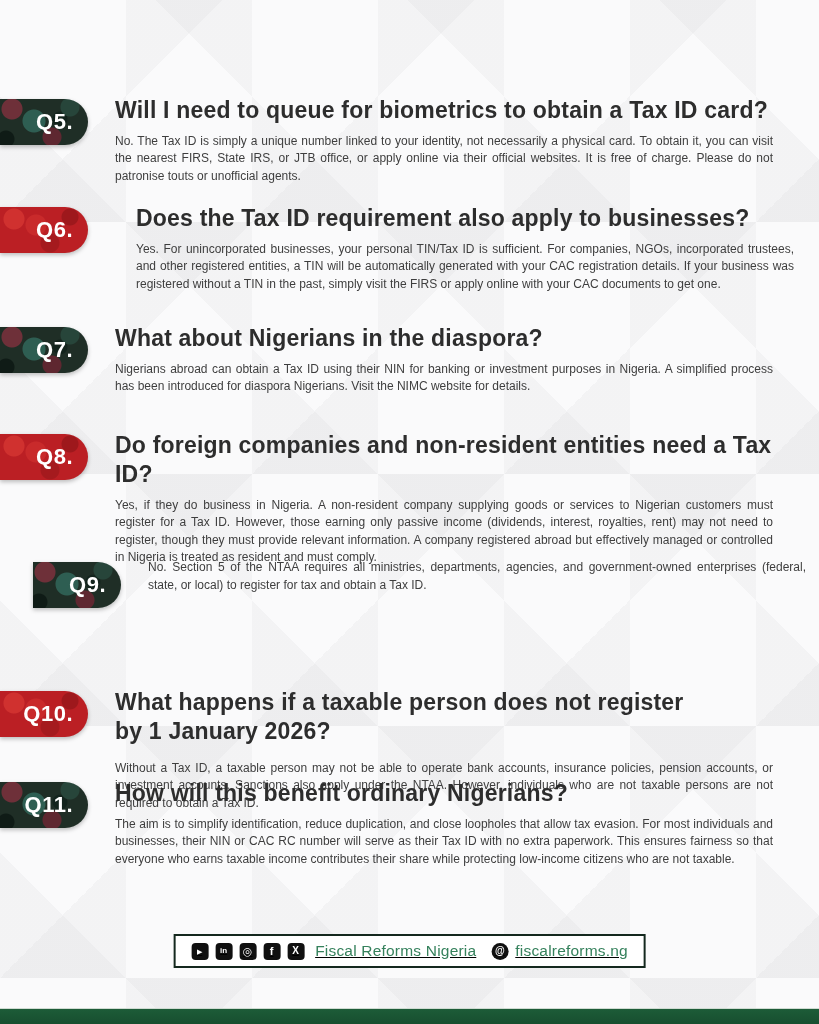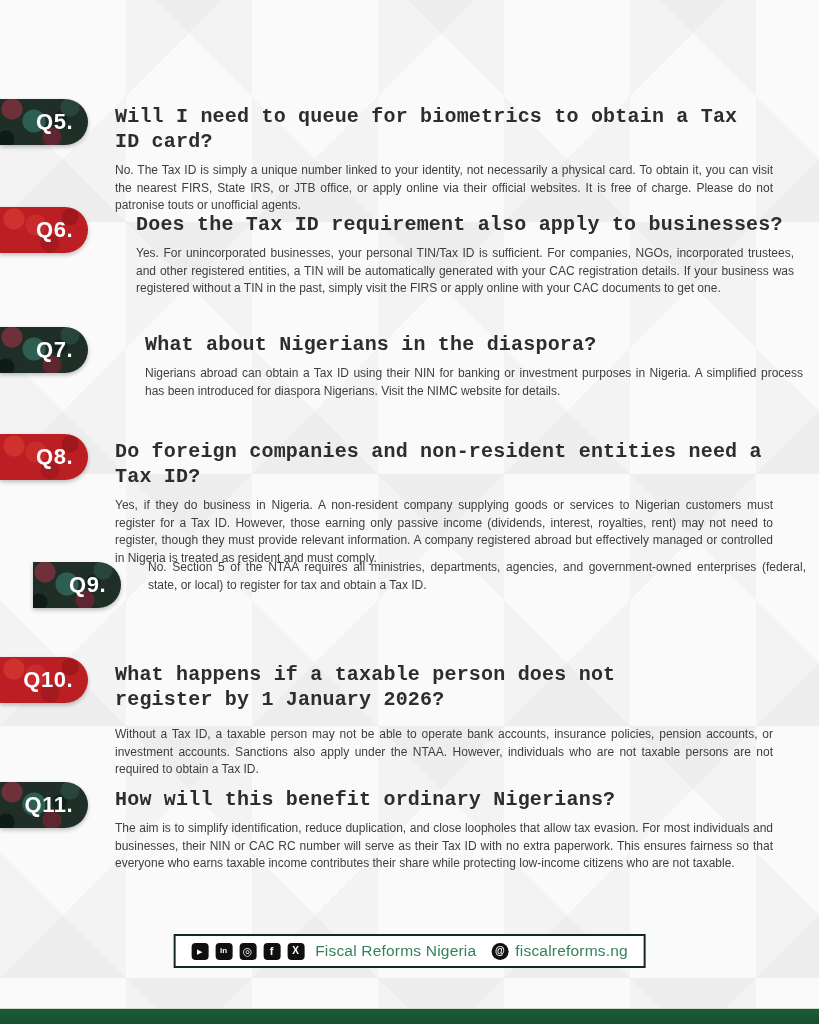--- a/index.html
+++ b/index.html
@@ -61,27 +61,26 @@
     color:#ffffff;
     font-size:22px;
     font-weight:700;
     letter-spacing:0.5px;
   }
   .faq-content{
     margin-left:27px;
     width:658px;
   }
   .faq-question{
-    margin:8px 0 8px 0;
-    font-size:20px;
+    margin:0 0 8px 0;
+    font-size:23px;
     line-height:1.25;
     font-weight:700;
     color:#2d2d2d;
     letter-spacing:0.2px;
-    font-family:Liberation Mono, monospace;
   }
   .faq-answer{
     margin:0;
     font-size:12px;
     line-height:1.47;
     color:#3e3e3e;
     text-align:justify;
   }
   
   .footer-box{
@@ -90,20 +89,21 @@
     left:50%;
     transform:translateX(-50%);
     height:34px;
     background:#ffffff;
     border:2px solid #14281e;
     display:flex;
     align-items:center;
     gap:7px;
     padding:0 16px;
     box-sizing:border-box;
+    text-decoration:underline;
   }
   .sicon{
     display:inline-flex;
     align-items:center;
     justify-content:center;
     width:17px;height:17px;
     background:#101010;
     border-radius:4px;
     color:#ffffff;
     font-size:9px;
@@ -156,21 +156,21 @@
   <section class="faq-row" style="top:204px;gap:21px;">
     <div class="q-badge red">
       <span class="q-label">Q6.</span>
     </div>
     <div class="faq-content">
       <h2 class="faq-question">Does the Tax ID requirement also apply to businesses?</h2>
       <p class="faq-answer">Yes. For unincorporated businesses, your personal TIN/Tax ID is sufficient. For companies, NGOs, incorporated trustees, and other registered entities, a TIN will be automatically generated with your CAC registration details. If your business was registered without a TIN in the past, simply visit the FIRS or apply online with your CAC documents to get one.</p>
     </div>
   </section>
 
-  <section class="faq-row" style="top:324px;gap:30px;">
+  <section class="faq-row" style="top:324px;">
     <div class="q-badge dark">
       <span class="q-label">Q7.</span>
     </div>
     <div class="faq-content">
       <h2 class="faq-question">What about Nigerians in the diaspora?</h2>
       <p class="faq-answer">Nigerians abroad can obtain a Tax ID using their NIN for banking or investment purposes in Nigeria. A simplified process has been introduced for diaspora Nigerians. Visit the NIMC website for details.</p>
     </div>
   </section>
 
   <section class="faq-row" style="top:431px;">
@@ -185,21 +185,21 @@
 
   <section class="faq-row" style="top:559px;padding-left:33px;">
     <div class="q-badge dark">
       <span class="q-label">Q9.</span>
     </div>
     <div class="faq-content">
       <p class="faq-answer">No. Section 5 of the NTAA requires all ministries, departments, agencies, and government-owned enterprises (federal, state, or local) to register for tax and obtain a Tax ID.</p>
     </div>
   </section>
 
-  <section class="faq-row" style="top:654px;">
+  <section class="faq-row" style="top:688px;">
     <div class="q-badge red">
       <span class="q-label">Q10.</span>
     </div>
     <div class="faq-content">
       <h2 class="faq-question" style="max-width:600px;margin-bottom:14px;">What happens if a taxable person does not register by 1 January 2026?</h2>
       <p class="faq-answer">Without a Tax ID, a taxable person may not be able to operate bank accounts, insurance policies, pension accounts, or investment accounts. Sanctions also apply under the NTAA. However, individuals who are not taxable persons are not required to obtain a Tax ID.</p>
     </div>
   </section>
 
   <section class="faq-row" style="top:779px;">

